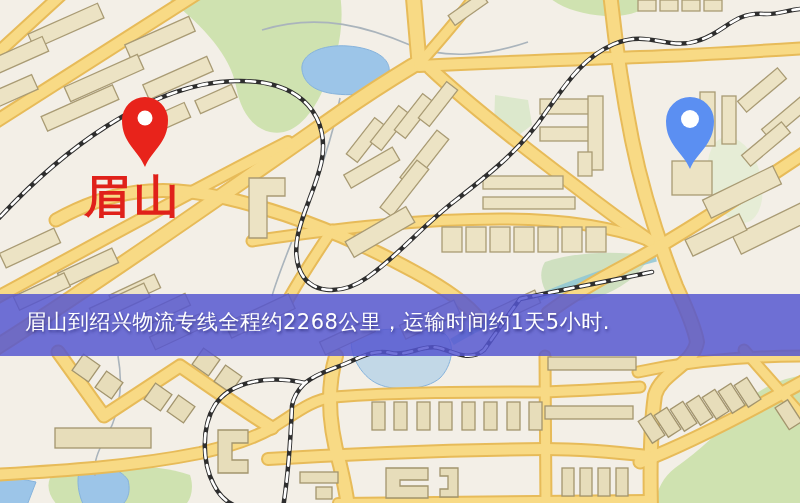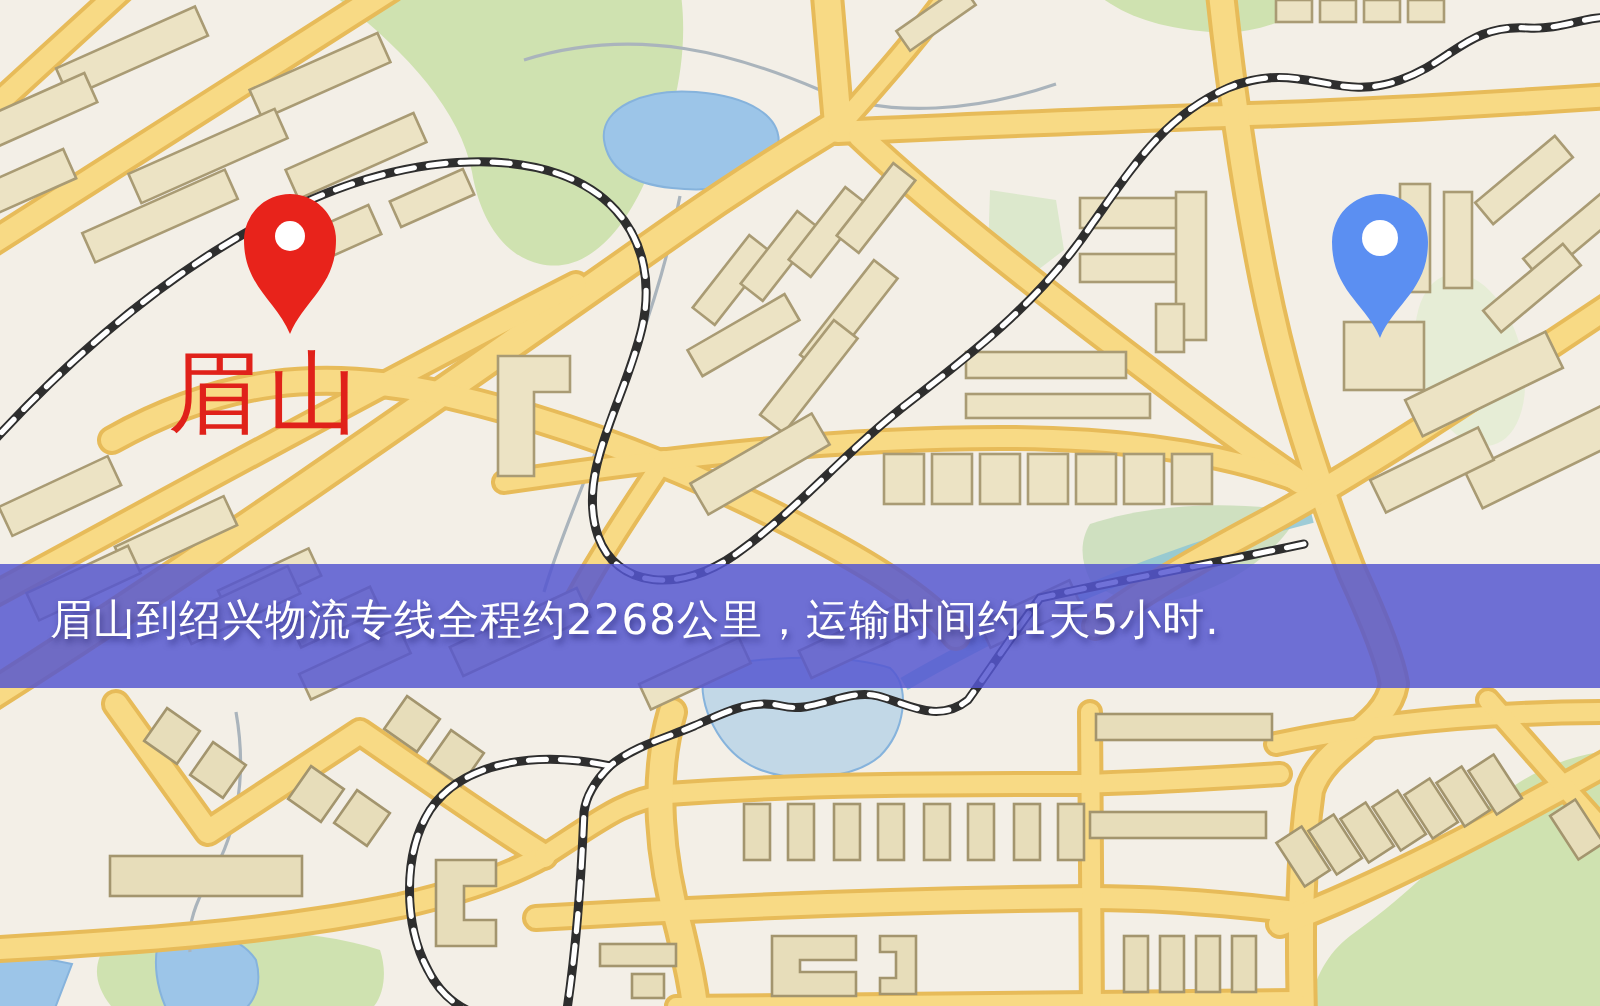--- a/index.html
+++ b/index.html
@@ -1,26 +1,26 @@
 <!DOCTYPE html>
 <html><head>
 <meta charset="utf-8">
 <style>
   html,body{margin:0;padding:0;background:#e9e6df;}
   #stage{position:relative;width:800px;height:503px;overflow:hidden;
          font-family:"DejaVu Sans","Liberation Sans",sans-serif;}
   #map-svg{position:absolute;left:0;top:0;z-index:0;display:block;}
   .bld{fill:#ece3c4;stroke:#a99b74;stroke-width:1.3;}
   .bld2{fill:#e7ddba;stroke:#a3956e;stroke-width:1.3;}
-  #route-banner{position:absolute;left:0;top:282px;width:100%;height:62px;
+  #route-banner{position:absolute;left:0;top:294px;width:100%;height:62px;
     background:rgba(85,86,208,0.84);z-index:3;display:flex;align-items:center;}
   #route-banner .txt{margin-left:25px;margin-top:-6px;font-size:21px;font-weight:500;
     color:#ffffff;letter-spacing:0.5px;white-space:nowrap;
     text-shadow:1px 2px 3px rgba(20,20,90,0.55);}
-  .pin-label{position:absolute;z-index:2;font-weight:400;line-height:1;
+  .pin-label{position:absolute;z-index:2;font-weight:700;line-height:1;
     font-size:45px;letter-spacing:5px;white-space:nowrap;}
   #origin-label{left:84px;top:174px;color:#e0211a;}
   #dest-label{left:638px;top:178px;color:#2434d9;}
 </style>
 </head>
 <body>
 
 <div id="stage">
 
 <svg id="map-svg" width="800" height="503" viewBox="0 0 800 503">

